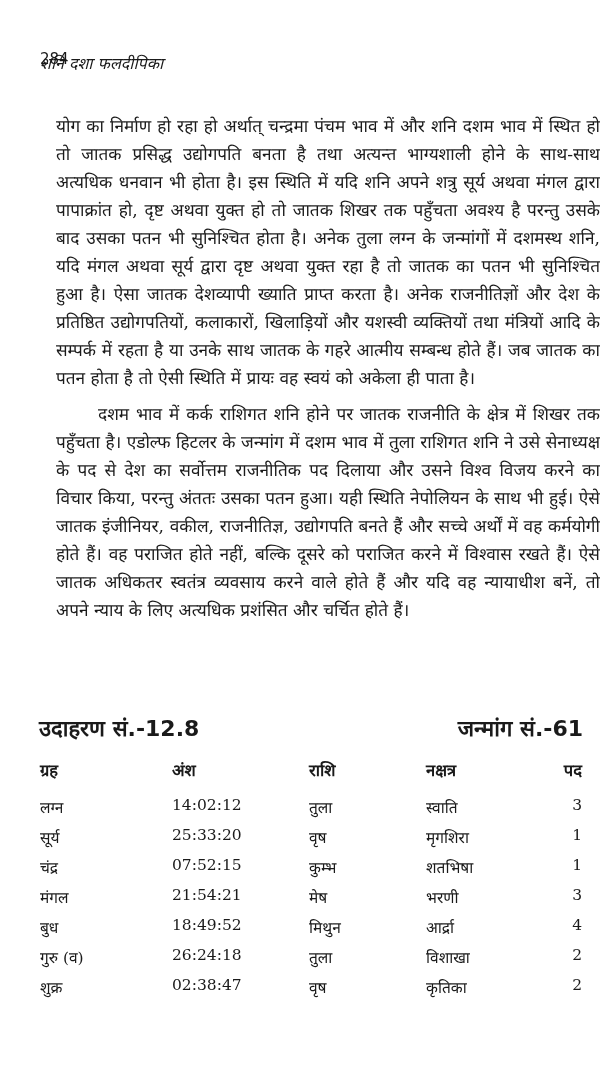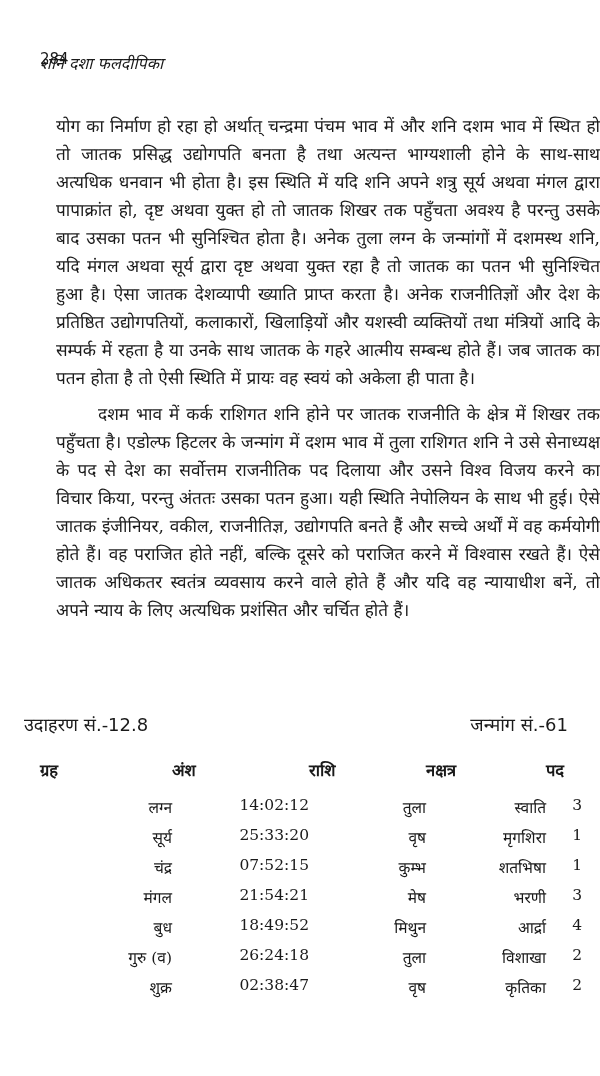--- a/index.html
+++ b/index.html
@@ -3,31 +3,31 @@
 <meta charset="utf-8">
 <style>
   html, body { margin: 0; padding: 0; background: #ffffff; }
   body { width: 600px; height: 1076px; position: relative; overflow: hidden; color: #1a1a1a; font-family: "DejaVu Serif", serif; }
   .page-header { position: absolute; top: 50px; left: 40px; right: 17px; height: 30px; }
   .page-number { position: absolute; left: 0; top: 0; font-family: "DejaVu Sans", sans-serif; font-size: 15px; }
   .running-title { position: absolute; left: 0; right: 0; top: 2px; text-align: left; font-size: 16px; font-style: italic; }
   .body-text { position: absolute; top: 112px; left: 48px; width: 544px; font-size: 17.2px; line-height: 28px; text-align: justify; margin-left: 8px; }
   .body-text p { margin: 0; }
   .body-text p.indent { text-indent: 42px; margin-top: 8px; }
-  .example-heading { position: absolute; top: 712px; left: 24px; width: 544px; height: 30px; font-family: "DejaVu Sans", sans-serif; font-weight: normal; font-size: 18px; }
+  .example-heading { position: absolute; top: 712px; left: 39px; width: 544px; height: 30px; font-family: "DejaVu Sans", sans-serif; font-weight: bold; font-size: 22px; }
   .example-heading .left { position: absolute; left: 0; }
   .example-heading .right { position: absolute; right: 0; text-align: center; }
   table.planet-table { position: absolute; top: 758px; left: 40px; width: 548px; border-collapse: collapse; font-size: 15.5px; }
   table.planet-table th { font-family: Liberation Serif, serif; font-weight: bold; text-align: left; height: 38px; padding: 0; vertical-align: top; font-size: 16.5px; }
-  table.planet-table td { height: 30px; padding: 0; vertical-align: top; text-align: right; }
+  table.planet-table td { height: 30px; padding: 0; vertical-align: top; }
   table.planet-table .c1 { width: 132px; }
   table.planet-table .c2 { width: 137px; margin-left: 44px; }
   table.planet-table .c3 { width: 117px; }
   table.planet-table .c4 { width: 120px; }
-  table.planet-table .c5 { padding-right: 6px; }
+  table.planet-table .c5 { text-align: right; padding-right: 6px; }
 </style>
 </head>
 <body>
 
 <div class="page-header">
   <span class="page-number">284</span>
   <div class="running-title">शनि दशा फलदीपिका</div>
 </div>
 
 <div class="body-text">

